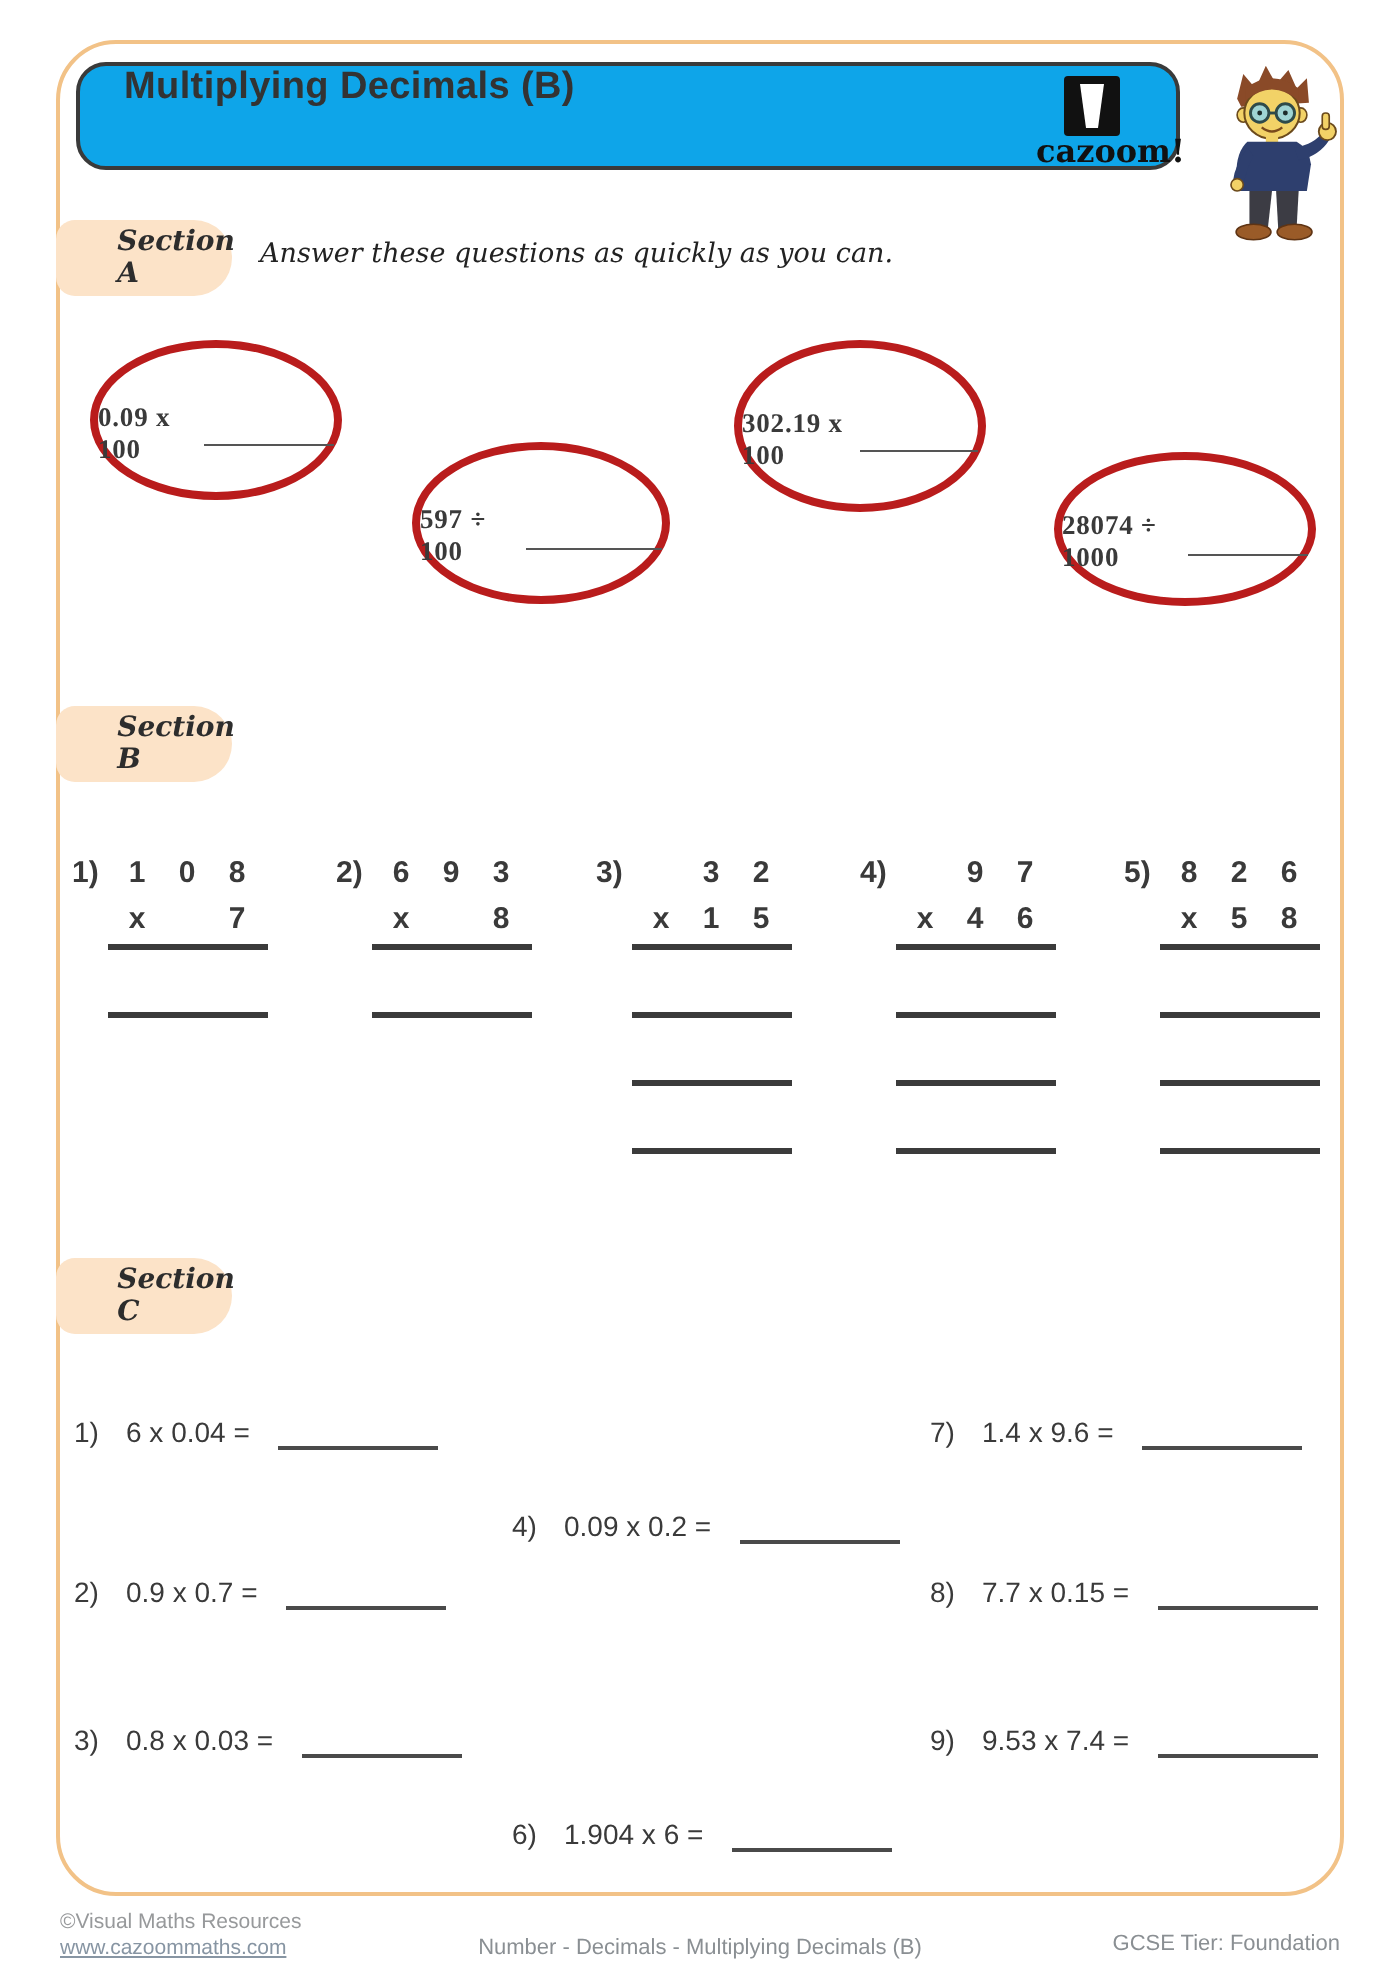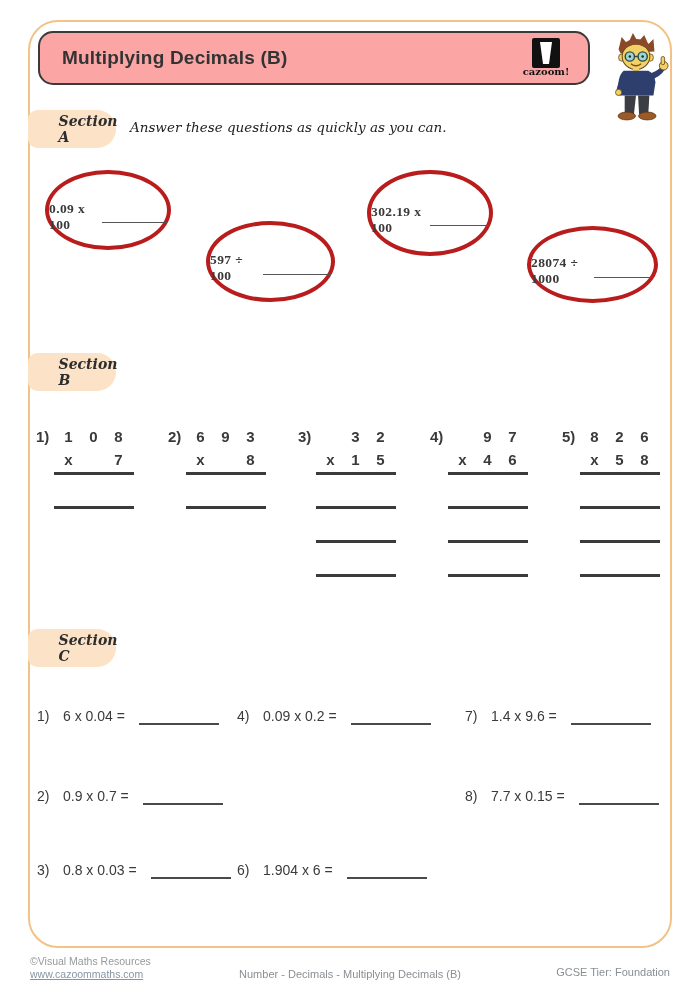--- a/index.html
+++ b/index.html
@@ -5,26 +5,26 @@
   * { margin:0; padding:0; box-sizing:border-box; }
   body { background:#fff; font-family:"Liberation Sans", sans-serif; }
   .page { position:relative; width:700px; height:990px; background:#fff; overflow:hidden; }
 
   
   .page-frame { position:absolute; left:28px; top:20px; width:644px; height:928px;
     border:2.5px solid #f2c287; border-radius:30px; }
 
   
   .header-box { position:absolute; left:38px; top:31px; width:552px; height:54px;
-    border:2.5px solid #3a3a3a; border-radius:15px; background:#fca5a5;
-    display:flex; align-items:center; }
+    border:2.5px solid #3a3a3a; border-radius:15px; background:#0ea5e9;
+    display:flex; align-items:flex-start; }
   .title { font-size:19px; font-weight:bold; color:#333; letter-spacing:0.2px; padding-left:22px; }
   .logo { position:absolute; right:14px; top:5px; width:56px; text-align:center; }
   .logo-mark { display:block; margin:0 auto; }
-  .logo-text { font-family:"DejaVu Serif", serif; font-weight:bold; font-size:10px; color:#111; margin-top:-2px; }
+  .logo-text { font-family:"DejaVu Serif", serif; font-weight:bold; font-size:16px; color:#111; margin-top:-2px; }
   .mascot { position:absolute; left:596px; top:30px; width:80px; height:92px; }
 
   
   .pill { position:absolute; left:28px; width:88px; height:38px; background:#fce3c8;
     border-radius:10px 20px 20px 10px; display:flex; align-items:center; justify-content:center;padding-left:32px; }
   .pill span { font-family:"DejaVu Serif", serif; font-style:italic; font-weight:bold;
     font-size:14px; color:#2d2d2d; }
   .pill-a { top:110px; } .pill-b { top:353px; } .pill-c { top:629px; }
   .instruction { position:absolute; left:130px; top:119px; font-family:"DejaVu Serif", serif;
     font-style:italic; font-size:13.5px; color:#222; }
@@ -48,21 +48,21 @@
   .bline { position:absolute; left:18px; width:80px; border-top:3px solid #3b3b3b; }
   .l1 { top:47px; } .l2 { top:81px; } .l3 { top:115px; } .l4 { top:149px; }
   .bp1 { left:36px; } .bp2 { left:168px; } .bp3 { left:298px; } .bp4 { left:430px; } .bp5 { left:562px; }
 
   
   .ccell { position:absolute; white-space:nowrap; font-size:14px; font-weight:normal; color:#3a3a3a; }
   .cnum { display:inline-block; width:26px; }
   .cblank { display:inline-block; width:80px; border-bottom:2px solid #4a4a4a;
     margin-left:14px; transform:translateY(4px); }
   .cr1 { top:708px; } .cr2 { top:788px; } .cr3 { top:862px; }
-  .cc1 { left:37px; } .cc2 { left:237px; } .cc3 { left:465px; }
+  .cc1 { left:37px; } .cc2 { left:256px;margin-top:47px; } .cc3 { left:465px; }
 
   
   .footer-copy { position:absolute; left:30px; top:955px; font-size:10.5px; color:#97999b; }
   .footer-link { position:absolute; left:30px; top:968px; font-size:10.5px; color:#8795a3;
     text-decoration:underline; }
   .footer-center { position:absolute; left:0; top:968px; width:700px; text-align:center;
     font-size:11px; color:#8a8f93; }
   .footer-tier { position:absolute; right:30px; top:966px; font-size:11px; color:#8a8f93; }
 </style>
 </head>
@@ -229,18 +229,21 @@
   </div>
   <div class="ccell cr2 cc3">
     <span class="cnum">8)</span><span>7.7 x 0.15 =</span><span class="cblank"></span>
   </div>
   <div class="ccell cr3 cc1">
     <span class="cnum">3)</span><span>0.8 x 0.03 =</span><span class="cblank"></span>
   </div>
   <div class="ccell cr3 cc2">
     <span class="cnum">6)</span><span>1.904 x 6 =</span><span class="cblank"></span>
   </div>
+  <div class="ccell cr3 cc3">
+    <span class="cnum">9)</span><span>9.53 x 7.4 =</span><span class="cblank"></span>
+  </div>
 
   <div class="footer-copy">©Visual Maths Resources</div>
   <a class="footer-link" href="#">www.cazoommaths.com</a>
   <div class="footer-center">Number - Decimals - Multiplying Decimals (B)</div>
   <div class="footer-tier">GCSE Tier: Foundation</div>
 </div>
 
 </body></html>

